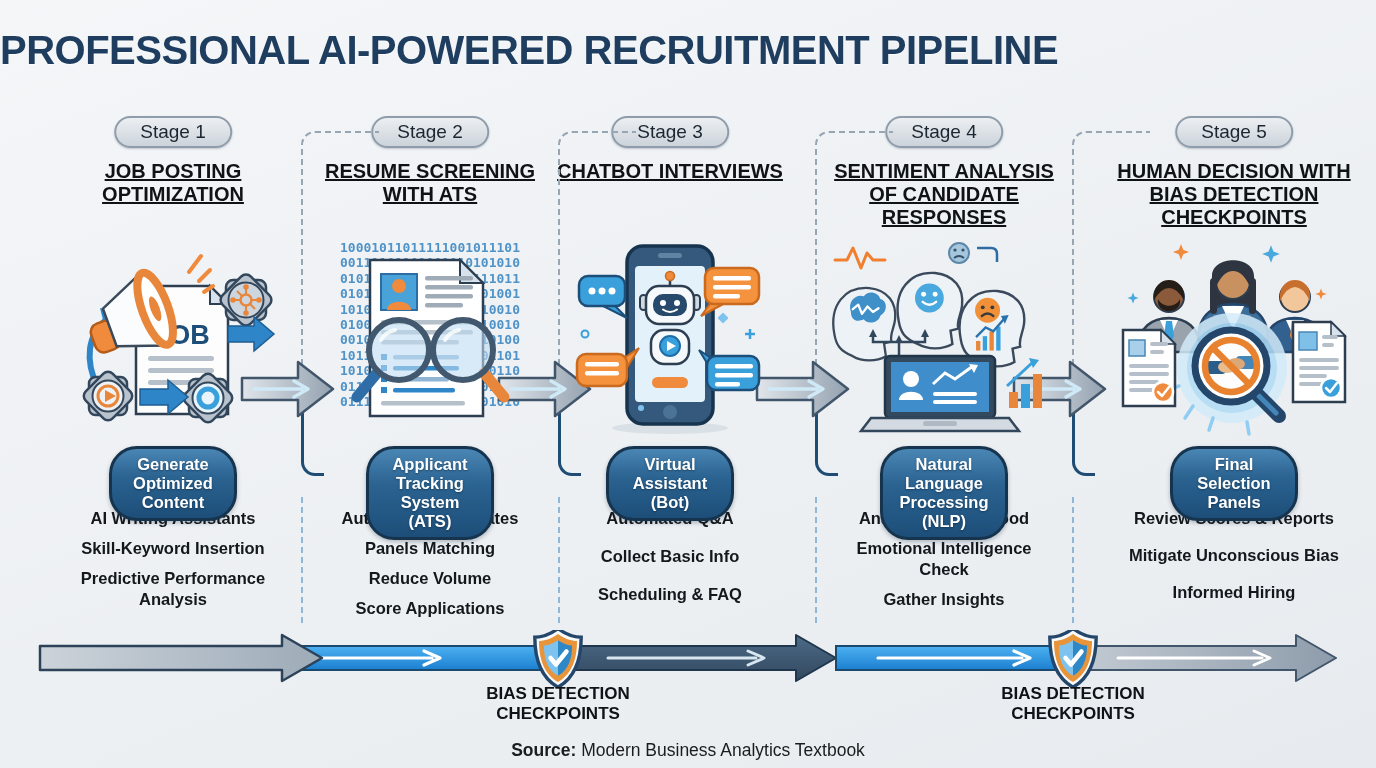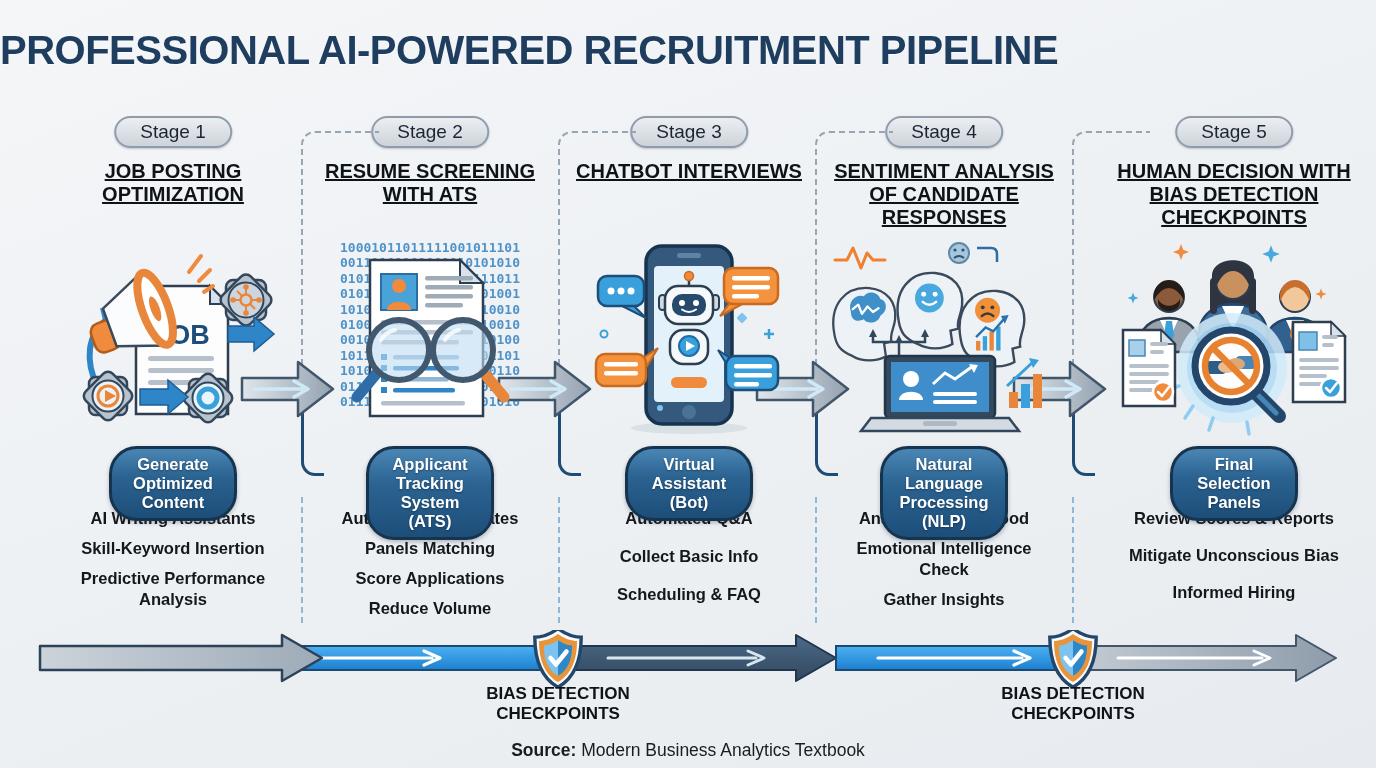--- a/index.html
+++ b/index.html
@@ -204,26 +204,26 @@
           <line x1="169" y1="135" x2="189" y2="159" stroke="#e8873c" stroke-width="11" stroke-linecap="round"></line>
           <circle cx="148" cy="112" r="30" fill="#bedcf2" fill-opacity="0.6" stroke="#42586e" stroke-width="6"></circle>
           <path d="M130,102 A21,21 0 0 1 144,92" stroke="#ffffff" stroke-width="4" fill="none" stroke-linecap="round" opacity="0.8"></path>
         </g>
       </svg>
     </div>
     <div class="pill">Applicant Tracking System (ATS)</div>
     <div class="bullets">
       <div class="bullet">Auto-Filter Candidates</div>
       <div class="bullet">Panels Matching</div>
+      <div class="bullet">Reduce Volume</div>
       <div class="bullet">Score Applications</div>
-      <div class="bullet">Reduce Volume</div>
     </div>
   </section>
 
-  <section class="col" style="left:561px">
+  <section class="col" style="left:542px">
     <div class="badge">Stage 3</div>
     <div class="heading">CHATBOT INTERVIEWS</div>
     <div class="illus">
       <svg width="230" height="200" viewBox="0 0 230 200">
         <ellipse cx="115" cy="190" rx="58" ry="6" fill="#d9e0e6"></ellipse>
         <g>
           <rect x="72" y="8" width="86" height="178" rx="16" fill="#35597c" stroke="#17344f" stroke-width="3.5"></rect>
           <rect x="80" y="28" width="70" height="136" rx="4" fill="#e2f1fa"></rect>
           <rect x="103" y="15" width="24" height="5" rx="2.5" fill="#5e83a3"></rect>
           <circle cx="115" cy="174" r="7" fill="#4a7396"></circle>

